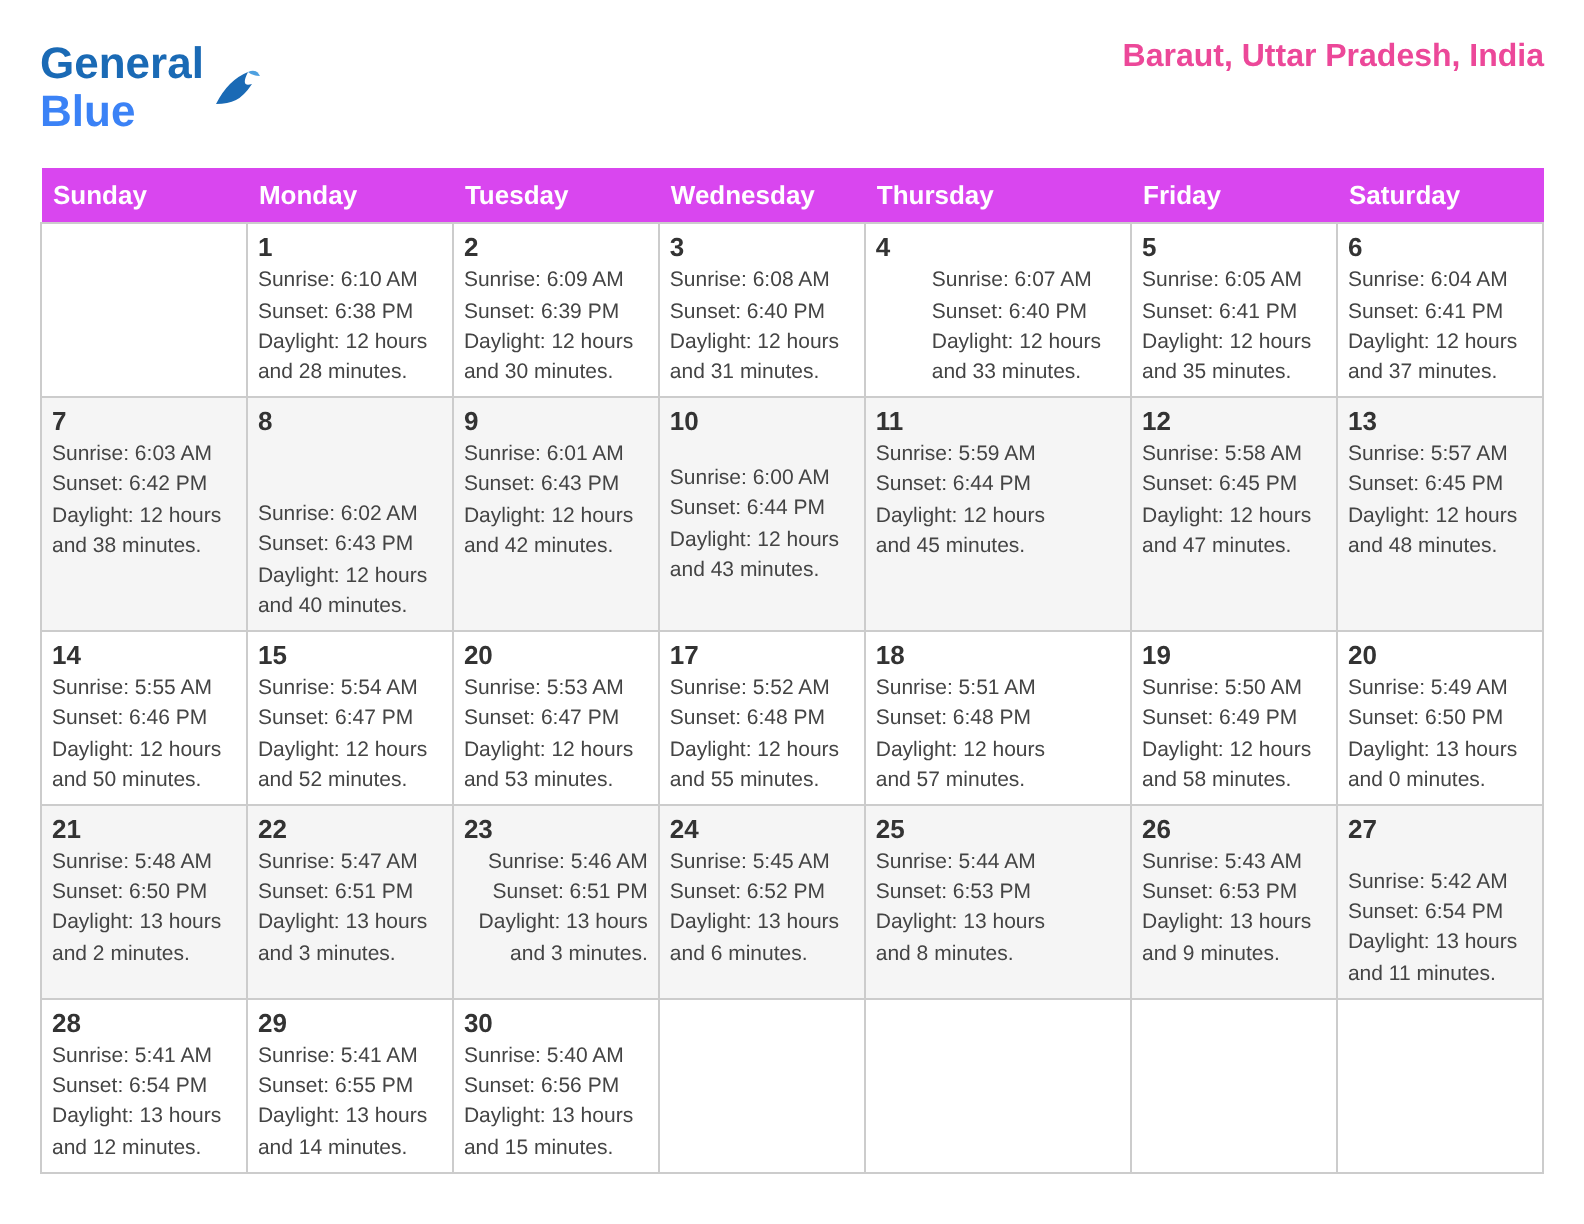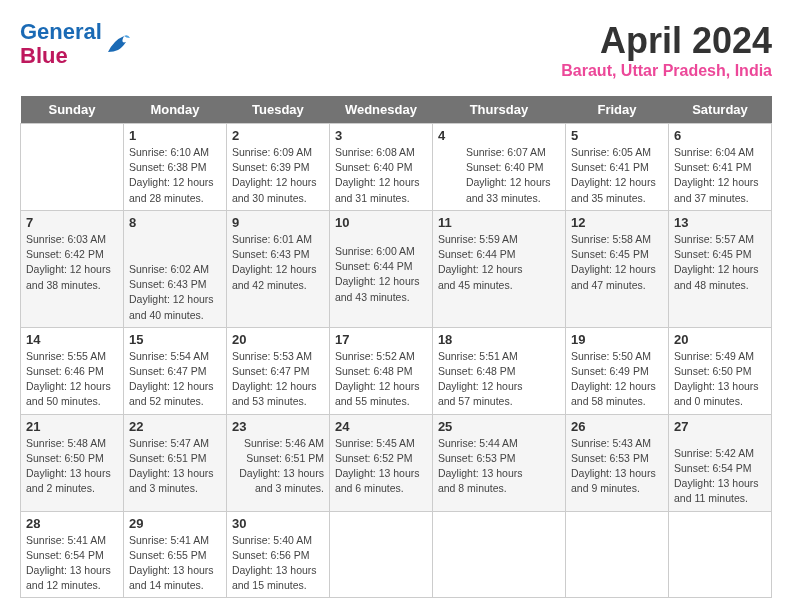--- a/index.html
+++ b/index.html
@@ -47,23 +47,23 @@
       font-size: 16px;
       color: #ec4899;
       font-weight: bold;
     }
     table {
       width: 100%;
       border-collapse: collapse;
       font-size: 11px;
     }
     thead tr th {
-      background-color: #737373;
+      background-color: #d946ef;
       color: #fff;
-      text-align: center;
+      text-align: left;
       padding: 6px 6px;
       font-size: 13px;
       font-weight: bold;
     }
     tbody tr td {
       border: 1px solid #ccc;
       vertical-align: top;
       padding: 4px 5px;
       color: #333;
       min-height: 80px;
@@ -90,30 +90,29 @@
     }
   </style>
 </head>
 <body>
 
 <div class="header">
   <div class="logo">
     <div>
       <div class="logo-text">
         <span>General</span><br>
-        <span style="color:#be185d;">Blue</span>
+        <span style="color:#3b82f6;">Blue</span>
       </div>
     </div>
     <svg class="logo-bird" viewBox="0 0 28 24" xmlns="http://www.w3.org/2000/svg">
       <path d="M4,20 Q10,8 20,4 Q16,12 22,10 Q18,16 14,18 Q10,20 4,20Z" fill="#1a6ab5"></path>
       <path d="M20,4 Q24,2 26,6 Q22,6 20,4Z" fill="#4da0e0"></path>
     </svg>
   </div>
   <div class="title-block">
-    <h1>April 2024</h1>
     <h2>Baraut, Uttar Pradesh, India</h2>
   </div>
 </div>
 
 <table>
   <thead>
     <tr>
     <th>Sunday</th>
         <th>Monday</th>
         <th>Tuesday</th>

